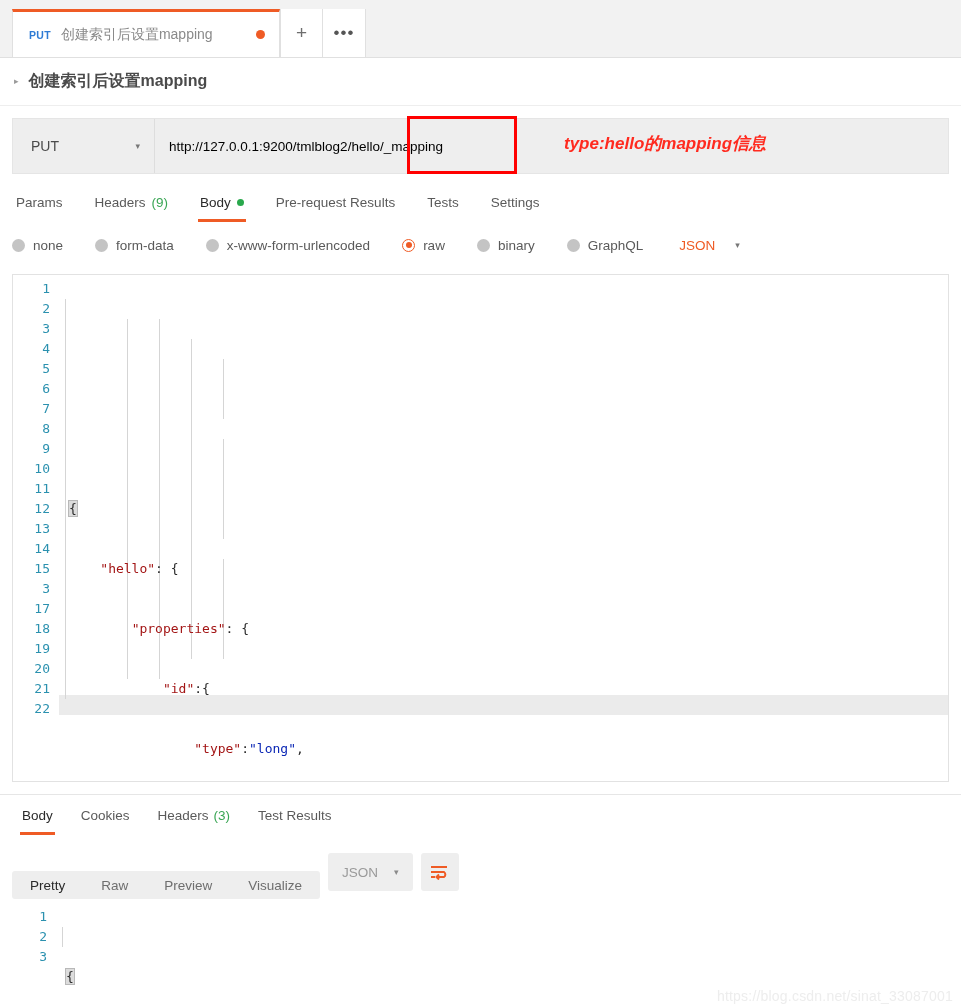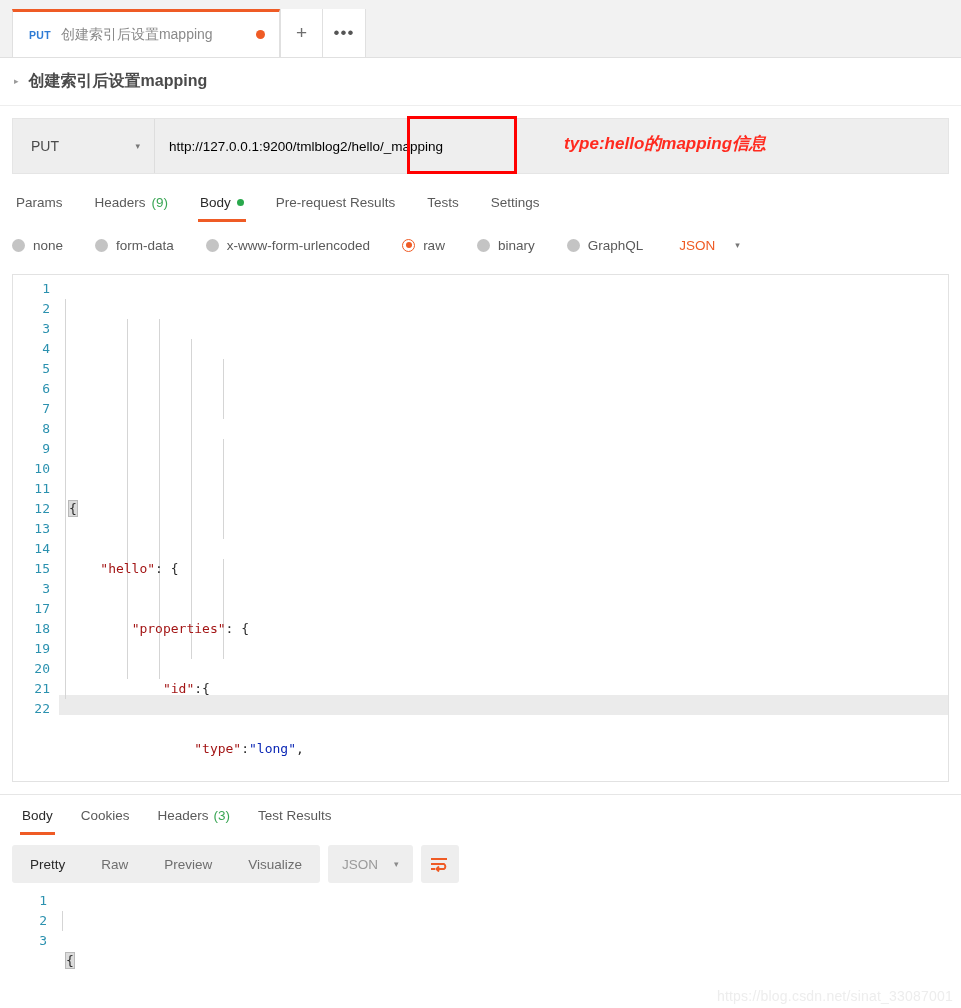--- a/index.html
+++ b/index.html
@@ -301,23 +301,24 @@
     display: flex;
     align-items: center;
     padding-left: 12px;
     gap: 8px;
     margin-top: 10px;
   }
   .seg {
     display: flex;
     align-items: center;
     background: #eeeeee;
-    height: 38px;
+    height: 28px;
     border-radius: 3px;
     overflow: hidden;
+    margin-top: 26px;
   }
   .seg-item {
     padding: 0 18px;
     height: 38px;
     display: flex; align-items: center;
     font-size: 13.5px;
     color: #6e6e6e;
   }
   .seg-item.active { color: #2a2a2a; }
   .seg2 {

